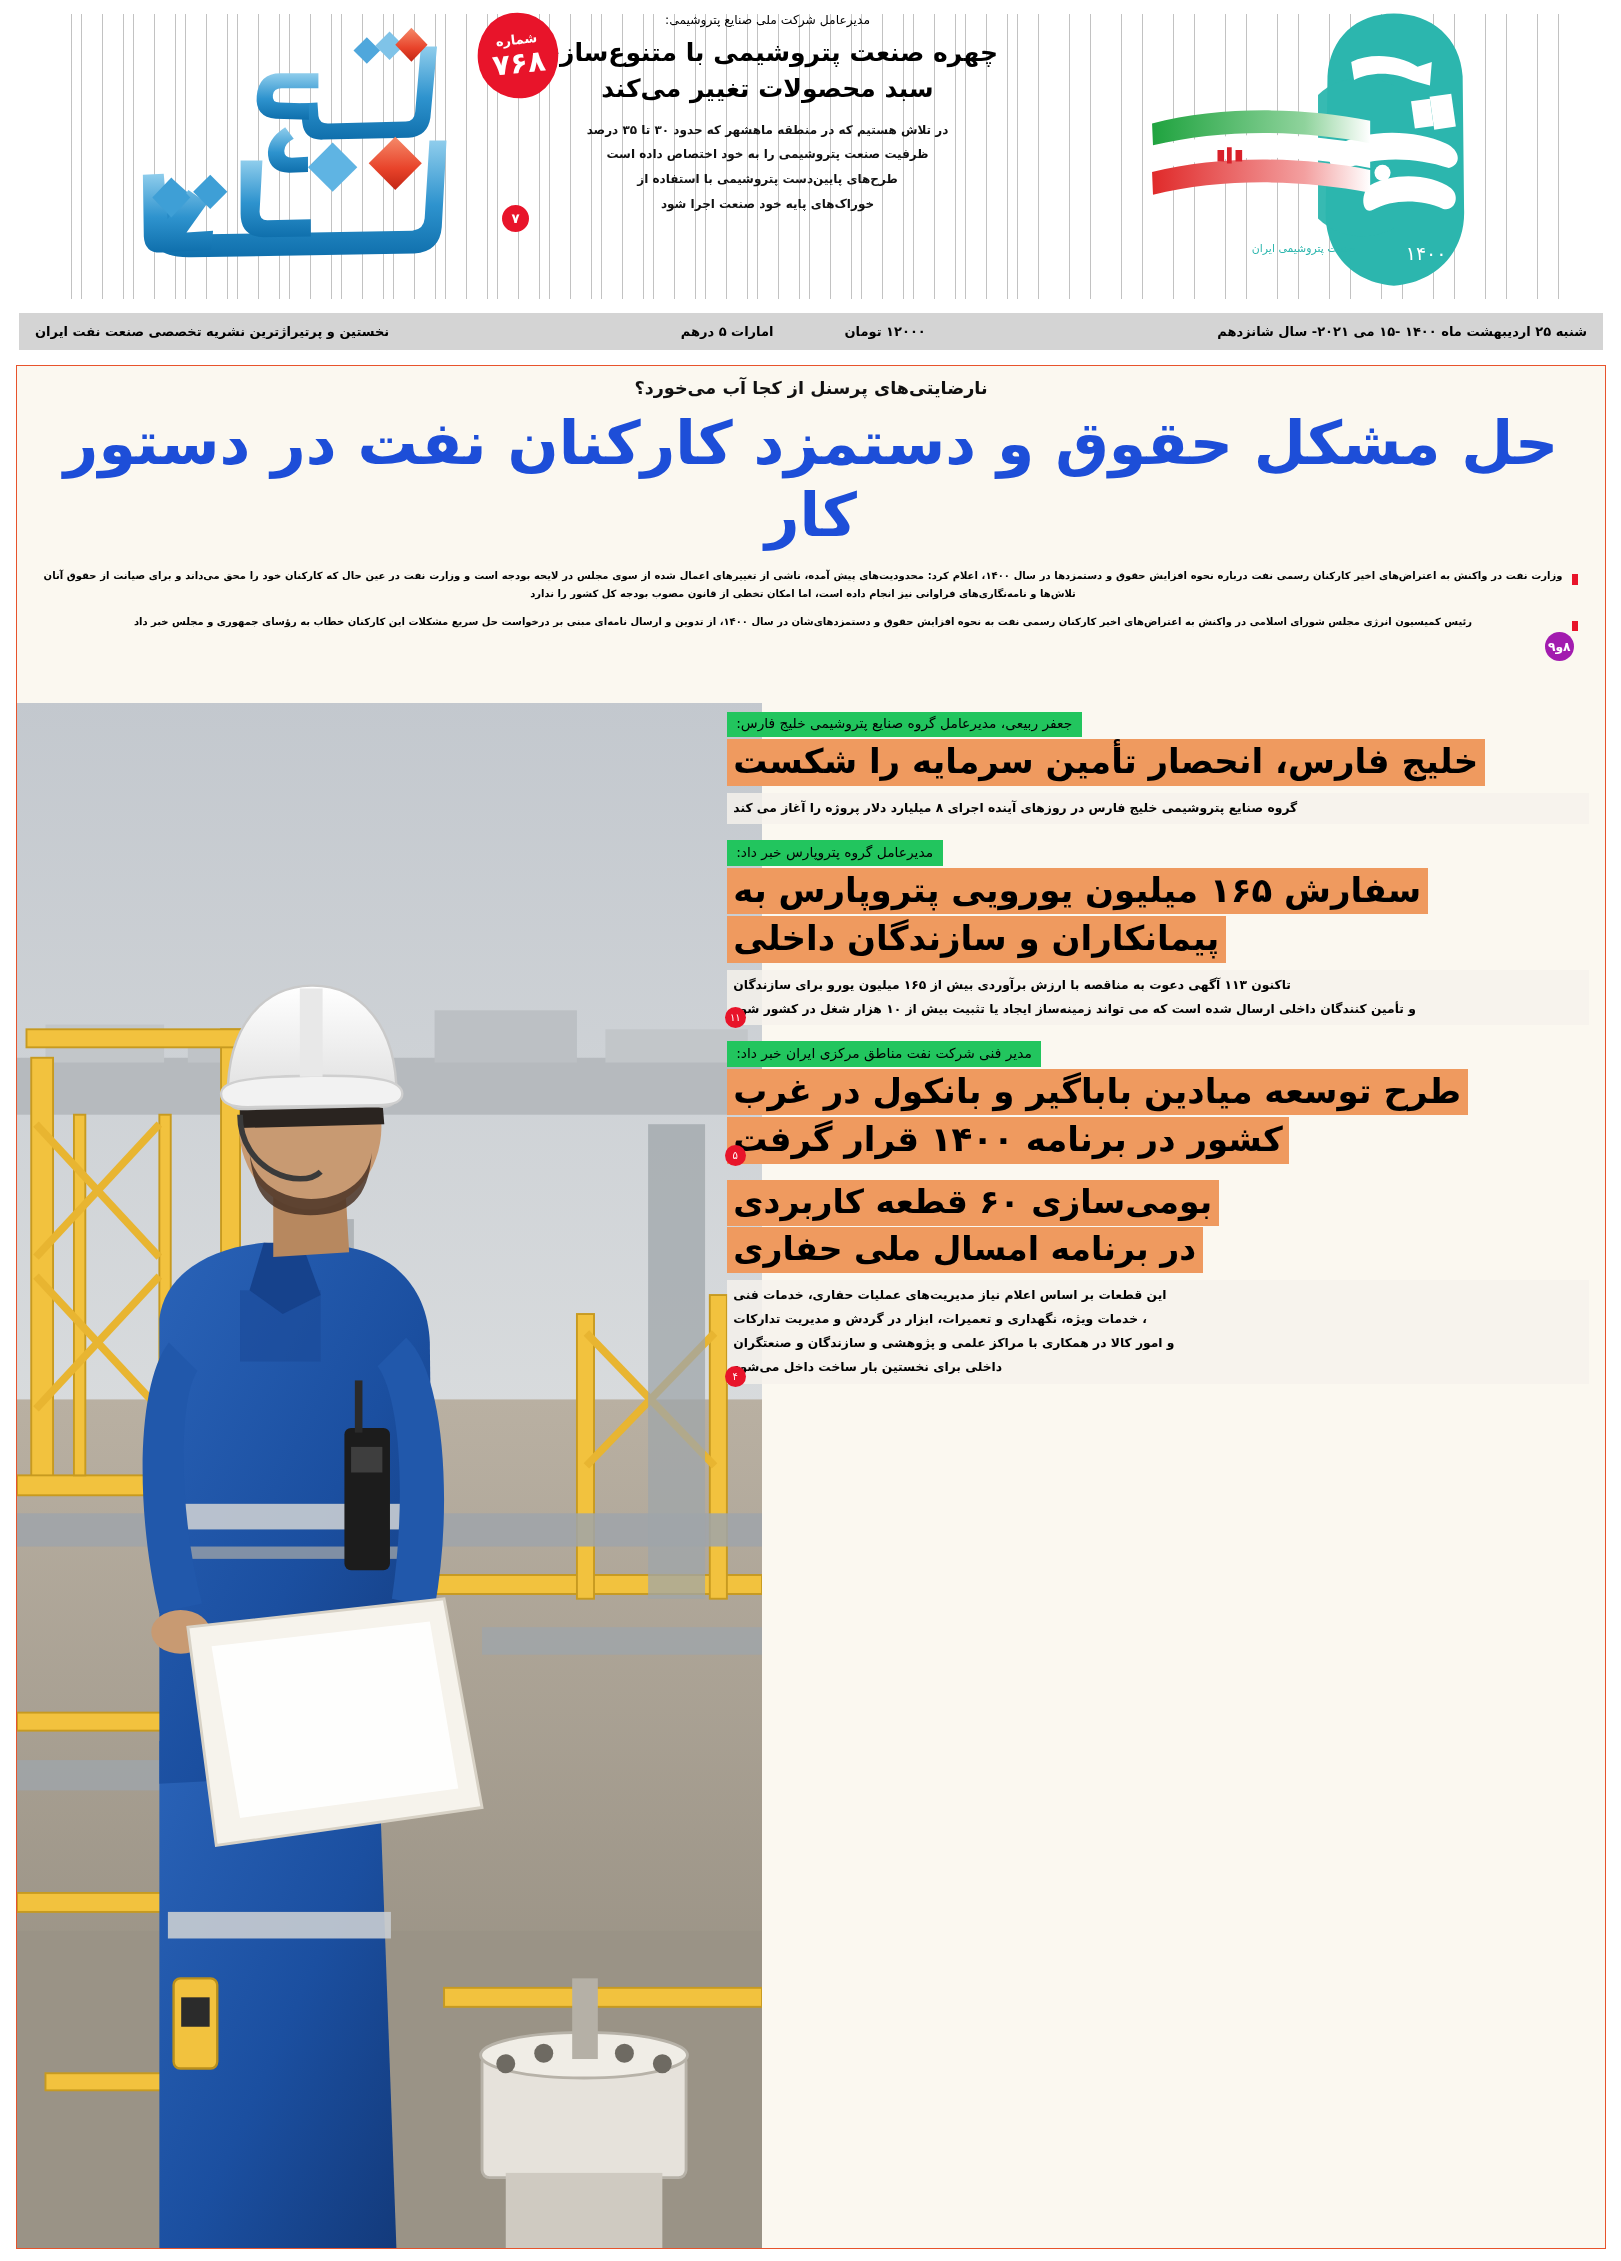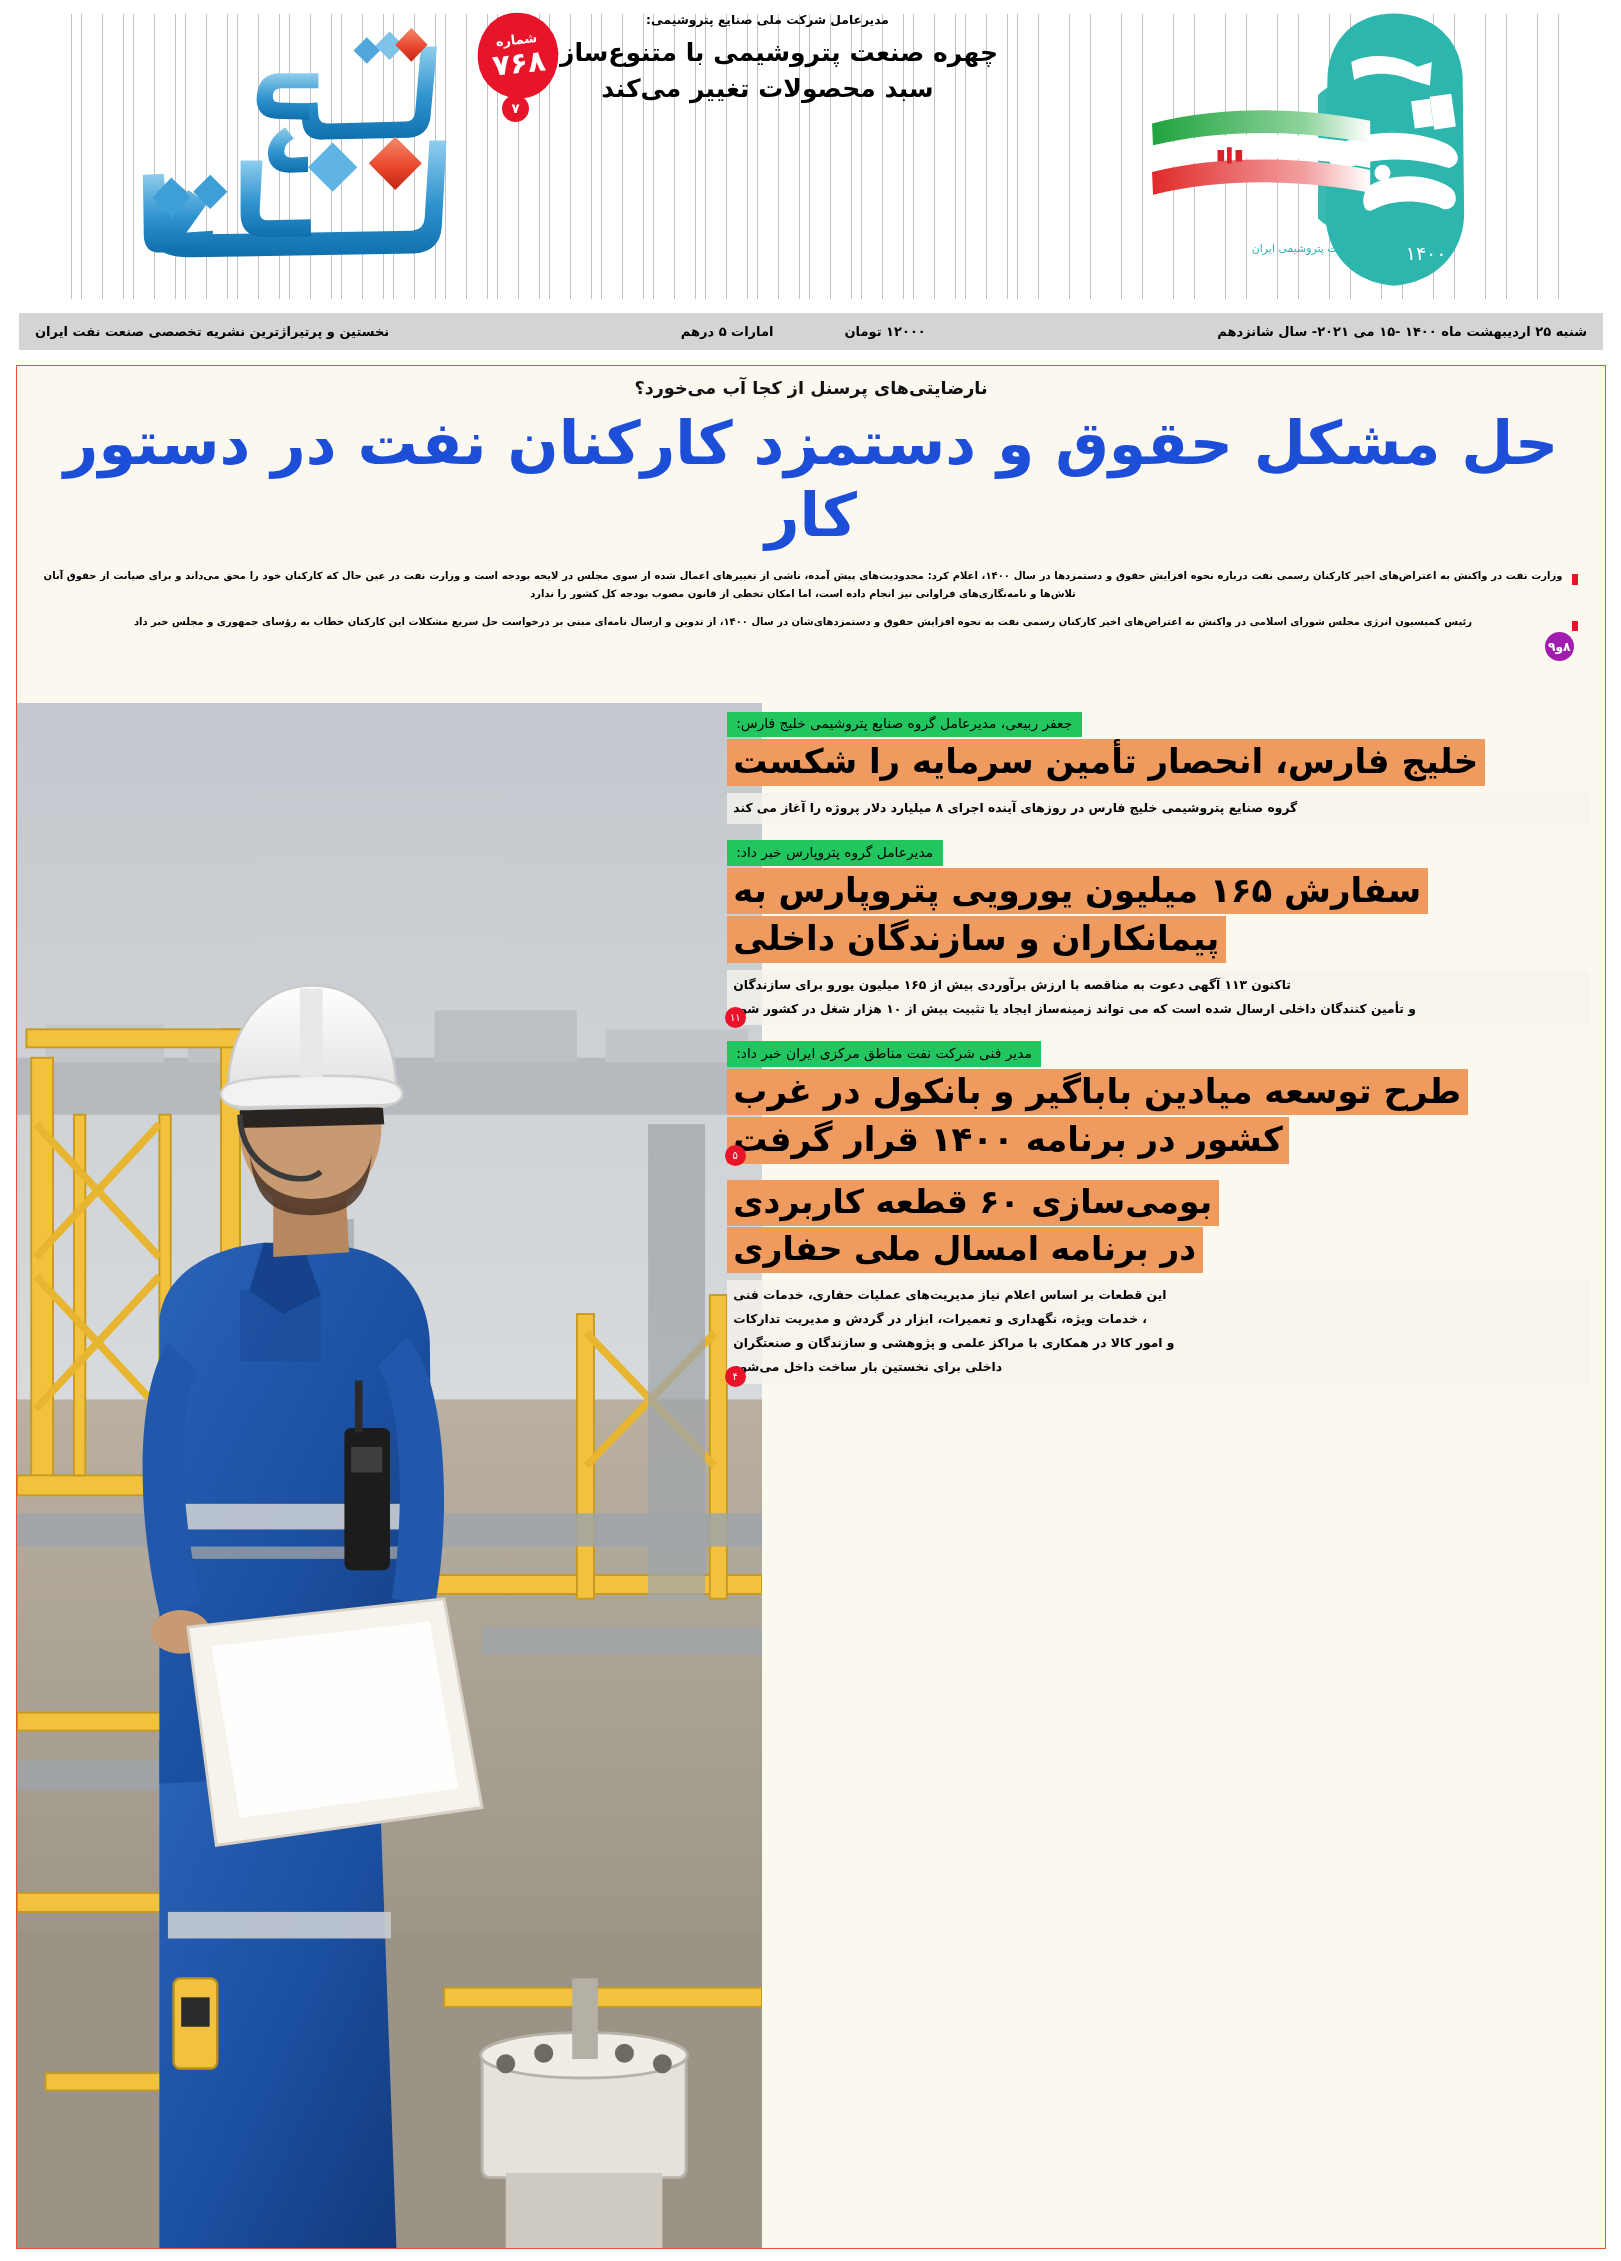--- a/index.html
+++ b/index.html
@@ -29,21 +29,21 @@
 
   
   .emblem { position:absolute; top:4.7px; right:114px; width:361px; height:294px; }
   .emblem svg { width:100%; height:100%; display:block; }
 
   
   .center-block {
     position:absolute; top:12.3px; right:603px; width:503px; text-align:center;
   }
   .cb-kicker {
-    font-size:12.3px; font-weight:bold; color:#000; line-height:1.35;
+    font-size:12.3px; font-weight:normal; color:#000; line-height:1.35;
     letter-spacing:-0.1px; margin-bottom:6.6px;
   }
   .cb-title {
     font-size:25px; font-weight:bold; color:#000; line-height:1.42;
     letter-spacing:-0.5px;
   }
   .cb-body {
     margin-top:11.4px; font-size:12px; font-weight:bold; color:#111;
     line-height:2.05; letter-spacing:-0.1px;
   }
@@ -202,20 +202,26 @@
 
       <text x="588" y="538" font-family="'DejaVu Sans',sans-serif" font-size="40" fill="#fff" text-anchor="middle">۱۴۰۰</text>
       <text x="330" y="520" font-family="'DejaVu Sans',sans-serif" font-size="23" fill="#2CB6AE" text-anchor="middle">صنعت پتروشیمی ایران</text>
     </svg>
   </div>
 
   <div class="center-block">
     <div class="cb-kicker">مدیرعامل شرکت ملی صنایع پتروشیمی:</div>
     <div class="cb-title">چهره صنعت پتروشیمی با متنوع‌سازی</div>
     <div class="cb-title">سبد محصولات تغییر می‌کند</div>
+    <div class="cb-body">
+      <div>در تلاش هستیم که در منطقه ماهشهر که حدود ۳۰ تا ۳۵ درصد</div>
+      <div>ظرفیت صنعت پتروشیمی را به خود اختصاص داده است</div>
+      <div>طرح‌های پایین‌دست پتروشیمی با استفاده از</div>
+      <div>خوراک‌های پایه خود صنعت اجرا شود</div>
+    </div>
     <div class="cb-page-badge">۷</div>
   </div>
 
   <div class="issue-badge">
     <div class="lbl">شماره</div>
     <div class="num">۷۶۸</div>
   </div>
 
   <div class="nameplate">
     <svg viewBox="0 0 900 560" xmlns="http://www.w3.org/2000/svg">

